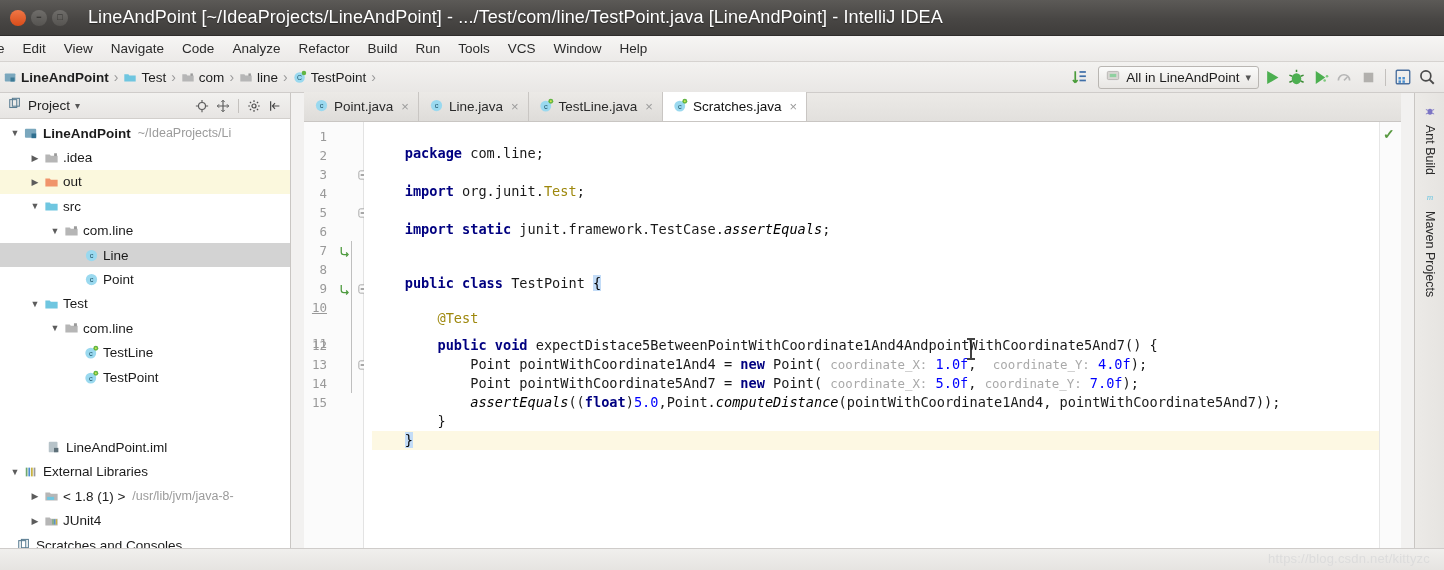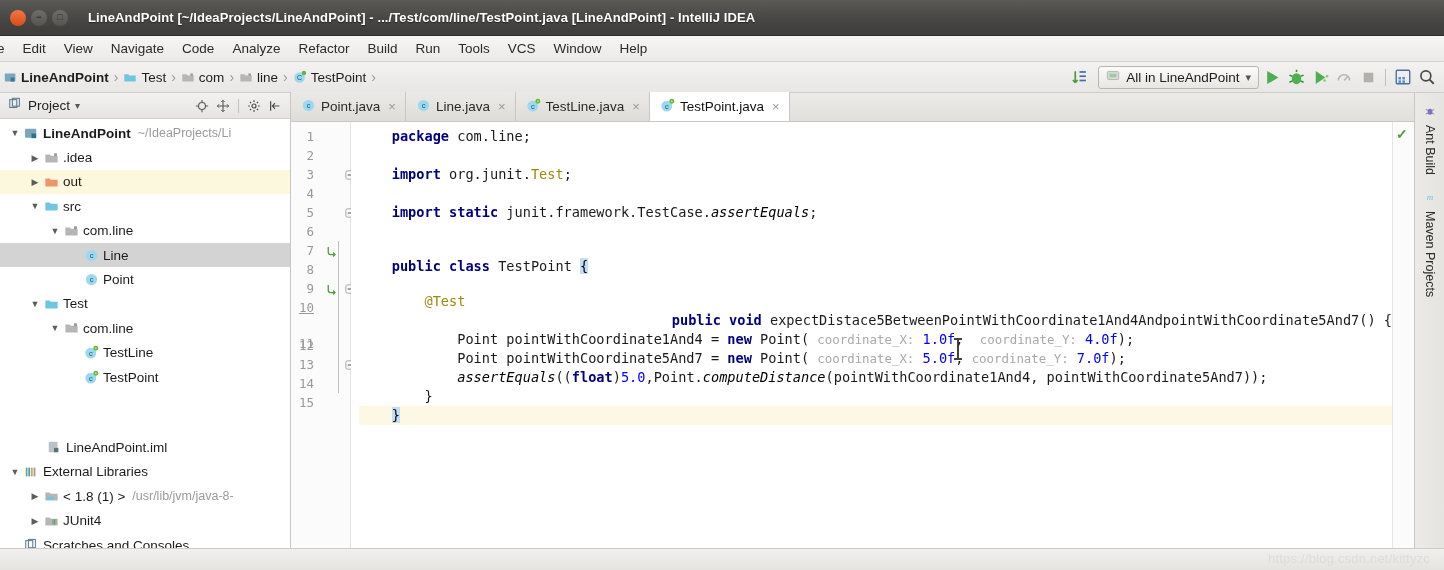--- a/index.html
+++ b/index.html
@@ -27,21 +27,21 @@
   }
   .wbtns { display: flex; align-items: center; gap: 5px; padding: 0 12px 0 4px; }
   .wbtn { width: 16px; height: 16px; border-radius: 50%;
           display:flex; align-items:center; justify-content:center;
           font-size: 10px; color: #3a3835; line-height: 1; }
   .wbtn.close { background: linear-gradient(180deg,#f07746,#d94c1a); }
   .wbtn.min   { background: linear-gradient(180deg,#6f6d6a,#565451); }
   .wbtn.max   { background: linear-gradient(180deg,#6f6d6a,#565451); }
   .wbtn .g { font-size: 9px; color:#2b2a28; font-weight: bold; }
   .wtitle {
-    color: #ffffff; font-size: 13px; font-weight: bold;
+    color: #ffffff; font-size: 18px; font-weight: normal;
     letter-spacing: .1px; white-space: nowrap;
     text-shadow: 0 1px 1px rgba(0,0,0,.5);
     margin-left: 8px;
   }
 
   
   .menubar {
     height: 26px; flex: 0 0 26px;
     background: linear-gradient(180deg,#f6f5f4 0%,#eceae8 100%);
     border-bottom: 1px solid #d6d3d0;
@@ -73,21 +73,21 @@
     display: flex; align-items: center; gap: 6px;
     background: linear-gradient(180deg,#fbfbfa,#e8e6e3);
     border: 1px solid #b9b6b2; border-radius: 3px;
     height: 23px; padding: 0 7px; margin-left: 6px;
   }
   .runcfg-label { font-size: 13.5px; color: #1c1c1c; white-space: nowrap; }
   .tb-ic { width: 22px; height: 22px; display:flex; align-items:center; justify-content:center; }
   .tb-sep { width:1px; height:17px; background:#c3c0bd; margin:0 4px; }
 
   
-  .body { flex: 1 1 auto; display: flex; min-height: 0; background:#f2f1f0; }
+  .body { flex: 1 1 auto; display: flex; min-height: 0; background:#f2f1f0;gap:13px; }
 
   
   .sidebar {
     width: 291px; flex: 0 0 291px;
     display: flex; flex-direction: column;
     background: #ffffff;
     border-right: 1px solid #c9c6c3;
   }
   .side-head {
     height: 26px; flex: 0 0 26px;
@@ -559,21 +559,21 @@
             <span class="ticon">
               <svg width="15" height="14" viewBox="0 0 16 16">
                 <path d="M1 4h5l1.2 1.5H15V13H1z" fill="#b6b6b6"></path>
                 <rect x="9" y="6" width="1.4" height="6" fill="#6fa86f"></rect>
                 <rect x="11" y="6" width="1.4" height="6" fill="#4d8fd0"></rect>
                 <rect x="13" y="6" width="1.4" height="6" fill="#c9b23f"></rect>
               </svg>
             </span>
             <span class="tlabel">JUnit4</span>
           </div>
-          <div class="trow" style="padding-left: 8px;">
+          <div class="trow" style="padding-left: 1px;">
             <span class="arrow"></span>
             <span class="ticon">
               <svg width="14" height="14" viewBox="0 0 16 16">
                 <rect x="2" y="3" width="8" height="9.5" fill="none" stroke="#5a7d92" stroke-width="1.2"></rect>
                 <rect x="5" y="1.6" width="8" height="9.5" fill="none" stroke="#5a7d92" stroke-width="1.2"></rect>
               </svg>
             </span>
             <span class="tlabel">Scratches and Consoles</span>
           </div>
         </div>
@@ -607,21 +607,21 @@
             <span>TestLine.java</span>
             <span class="x">×</span>
           </div>
           <div class="tab active">
             <span><svg width="15" height="15" viewBox="0 0 16 16">
                 <circle cx="7.2" cy="8.6" r="5.8" fill="#9ad9ef"></circle>
                 <text x="7.2" y="11.6" font-size="8" text-anchor="middle" fill="#1c5166" font-family="Liberation Sans">c</text>
                 <circle cx="12.6" cy="3.4" r="2.6" fill="#62b543"></circle>
                 <circle cx="12.6" cy="3.4" r="1" fill="#d8e84f"></circle>
               </svg></span>
-            <span>TestPoint.java</span>
+            <span>Scratches.java</span>
             <span class="x">×</span>
           </div>
         </div>
 
       <div class="ed-wrap">
         <div class="gutter" id="gutter">
             <div class="gnum" style="top: 5px;">1</div>
             <div class="gnum" style="top: 24px;">2</div>
             <div class="gnum" style="top: 43px;">3</div>
             <div class="gnum" style="top: 62px;">4</div>
@@ -668,29 +668,29 @@
             </div>
             <div class="fold" style="top: 233px;">
               <svg width="10" height="10" viewBox="0 0 12 12">
                 <rect x="1" y="1" width="10" height="10" rx="2" fill="#fafafa" stroke="#9b9b9b" stroke-width="1"></rect>
                 <path d="M3.2 6h5.6" stroke="#555" stroke-width="1.2"></path>
               </svg>
             </div>
             <div style="position: absolute; left: 47px; top: 119px; width: 1px; height: 152px; background: rgb(191, 191, 191);"></div>
           </div>
         <div class="code" id="code">
-            <div class="cline" style="margin-top: 5px;"><span class="pln">&nbsp;&nbsp;&nbsp;&nbsp;</span><span class="k">package&nbsp;</span><span class="pln">com.line;</span></div>
+            <div class="cline" style="margin-top: 22px;"><span class="pln">&nbsp;&nbsp;&nbsp;&nbsp;</span><span class="k">package&nbsp;</span><span class="pln">com.line;</span></div>
             <div class="cline" style="margin-top: 0px;"><span class="pln">&nbsp;&nbsp;&nbsp;&nbsp;</span></div>
             <div class="cline" style="margin-top: 0px;"><span class="pln">&nbsp;&nbsp;&nbsp;&nbsp;</span><span class="k">import&nbsp;</span><span class="pln">org.junit.</span><span class="an">Test</span><span class="pln">;</span></div>
             <div class="cline" style="margin-top: 0px;"><span class="pln">&nbsp;&nbsp;&nbsp;&nbsp;</span></div>
             <div class="cline" style="margin-top: 0px;"><span class="pln">&nbsp;&nbsp;&nbsp;&nbsp;</span><span class="k">import&nbsp;static&nbsp;</span><span class="pln">junit.framework.TestCase.</span><span class="it">assertEquals</span><span class="pln">;</span></div>
             <div class="cline" style="margin-top: 0px;"><span class="pln">&nbsp;&nbsp;&nbsp;&nbsp;</span></div>
             <div class="cline" style="margin-top: 16px;"><span class="pln">&nbsp;&nbsp;&nbsp;&nbsp;</span><span class="k">public&nbsp;class&nbsp;</span><span class="pln">TestPoint&nbsp;</span><span class="brmatch">{</span></div>
             <div class="cline" style="margin-top: 16px;"><span class="pln">&nbsp;&nbsp;&nbsp;&nbsp;&nbsp;&nbsp;&nbsp;&nbsp;</span><span class="an">@Test</span></div>
-            <div class="cline" style="margin-top: 0px; text-align: right;"><span class="pln">&nbsp;&nbsp;&nbsp;&nbsp;&nbsp;&nbsp;&nbsp;&nbsp;</span><span class="k">public&nbsp;void&nbsp;</span><span class="pln">expectDistace5BetweenPointWithCoordinate1And4AndpointWithCoordinate5And7()&nbsp;{</span></div>
+            <div class="cline" style="margin-top: 8px;"><span class="pln">&nbsp;&nbsp;&nbsp;&nbsp;&nbsp;&nbsp;&nbsp;&nbsp;</span><span class="k">public&nbsp;void&nbsp;</span><span class="pln">expectDistace5BetweenPointWithCoordinate1And4AndpointWithCoordinate5And7()&nbsp;{</span></div>
             <div class="cline" style="margin-top: 0px;"><span class="pln">&nbsp;&nbsp;&nbsp;&nbsp;&nbsp;&nbsp;&nbsp;&nbsp;&nbsp;&nbsp;&nbsp;&nbsp;</span><span class="pln">Point&nbsp;pointWithCoordinate1And4&nbsp;=&nbsp;</span><span class="k">new&nbsp;</span><span class="pln">Point(&nbsp;</span><span class="hint">coordinate_X:</span><span class="pln">&nbsp;</span><span class="num">1.0f</span><span class="pln">,&nbsp;&nbsp;</span><span class="hint">coordinate_Y:</span><span class="pln">&nbsp;</span><span class="num">4.0f</span><span class="pln">);</span></div>
             <div class="cline" style="margin-top: 0px;"><span class="pln">&nbsp;&nbsp;&nbsp;&nbsp;&nbsp;&nbsp;&nbsp;&nbsp;&nbsp;&nbsp;&nbsp;&nbsp;</span><span class="pln">Point&nbsp;pointWithCoordinate5And7&nbsp;=&nbsp;</span><span class="k">new&nbsp;</span><span class="pln">Point(&nbsp;</span><span class="hint">coordinate_X:</span><span class="pln">&nbsp;</span><span class="num">5.0f</span><span class="pln">,&nbsp;</span><span class="hint">coordinate_Y:</span><span class="pln">&nbsp;</span><span class="num">7.0f</span><span class="pln">);</span></div>
             <div class="cline" style="margin-top: 0px;"><span class="pln">&nbsp;&nbsp;&nbsp;&nbsp;&nbsp;&nbsp;&nbsp;&nbsp;&nbsp;&nbsp;&nbsp;&nbsp;</span><span class="it">assertEquals</span><span class="pln">((</span><span class="k">float</span><span class="pln">)</span><span class="num">5.0</span><span class="pln">,Point.</span><span class="it">computeDistance</span><span class="pln">(pointWithCoordinate1And4,&nbsp;pointWithCoordinate5And7));</span></div>
             <div class="cline" style="margin-top: 0px;"><span class="pln">&nbsp;&nbsp;&nbsp;&nbsp;&nbsp;&nbsp;&nbsp;&nbsp;</span><span class="pln">}</span></div>
             <div class="cline caret" style="margin-top: 0px;"><span class="pln">&nbsp;&nbsp;&nbsp;&nbsp;</span><span class="brmatch">}</span></div>
             <div class="cline" style="margin-top: 0px;"><span class="pln">&nbsp;&nbsp;&nbsp;&nbsp;</span></div>
           </div>
         <div class="caret-mouse"></div>
         <div class="ed-right">
           <div class="insp-ok">✓</div>

